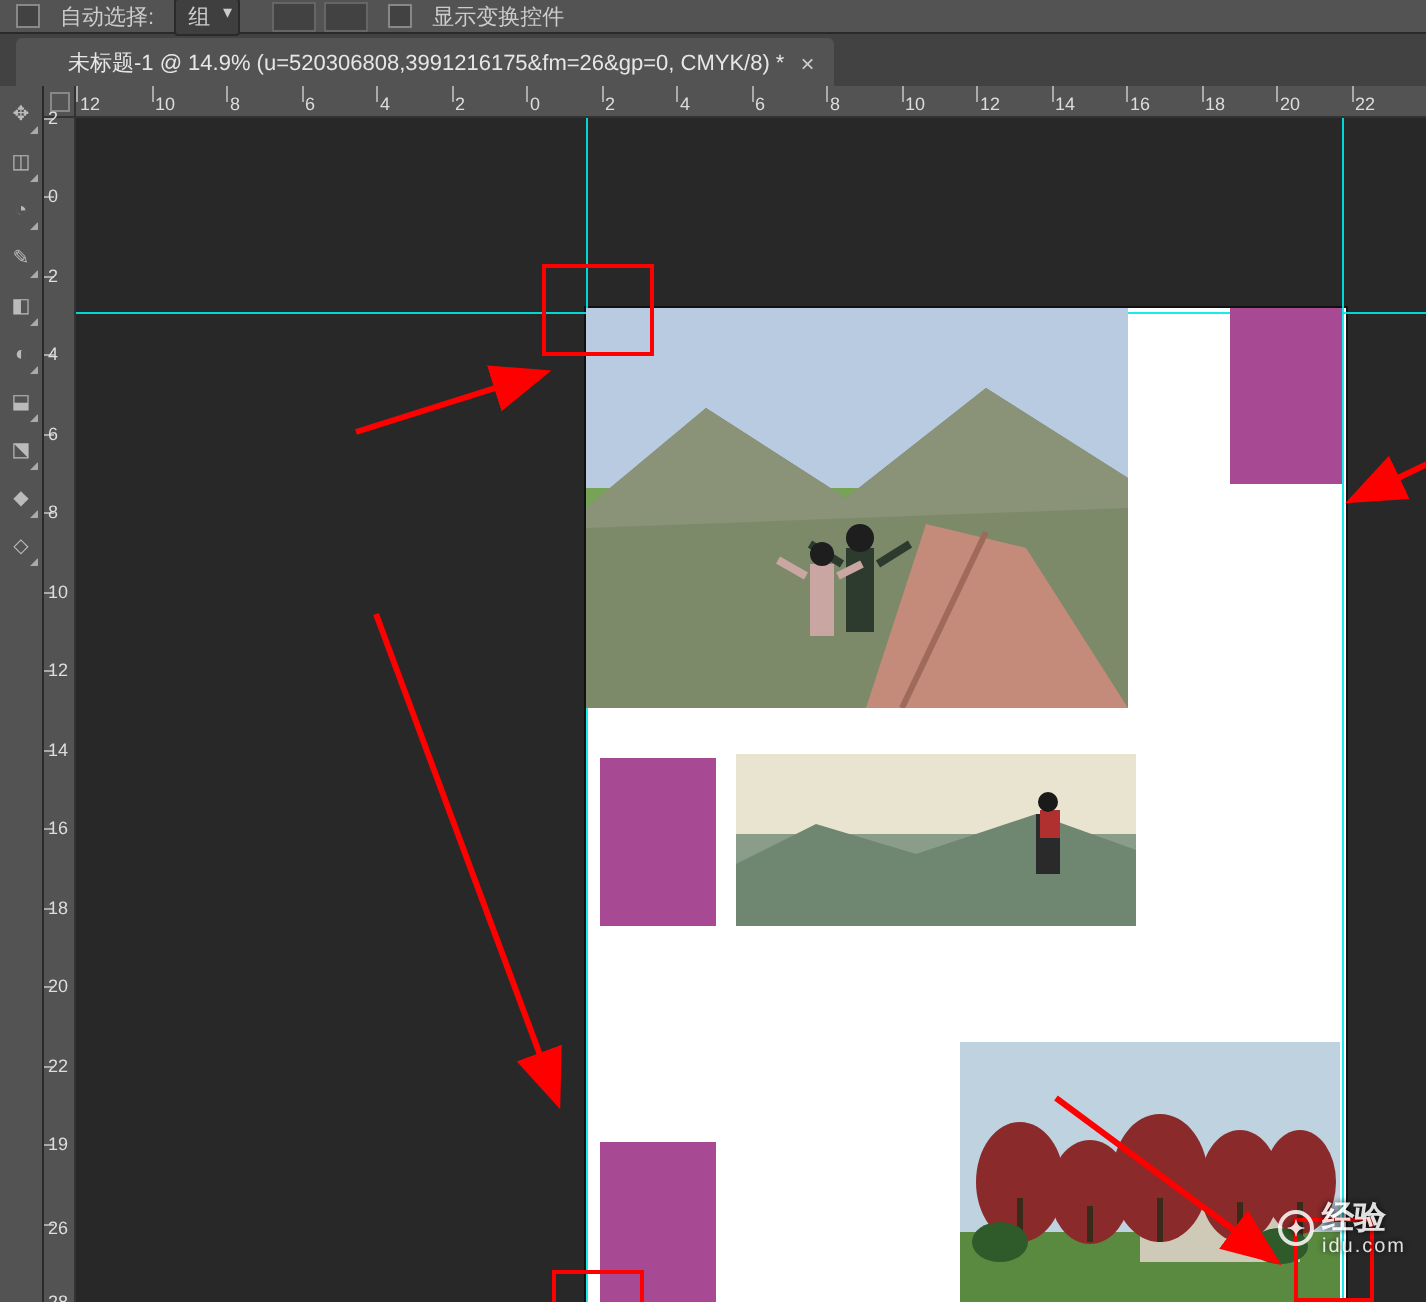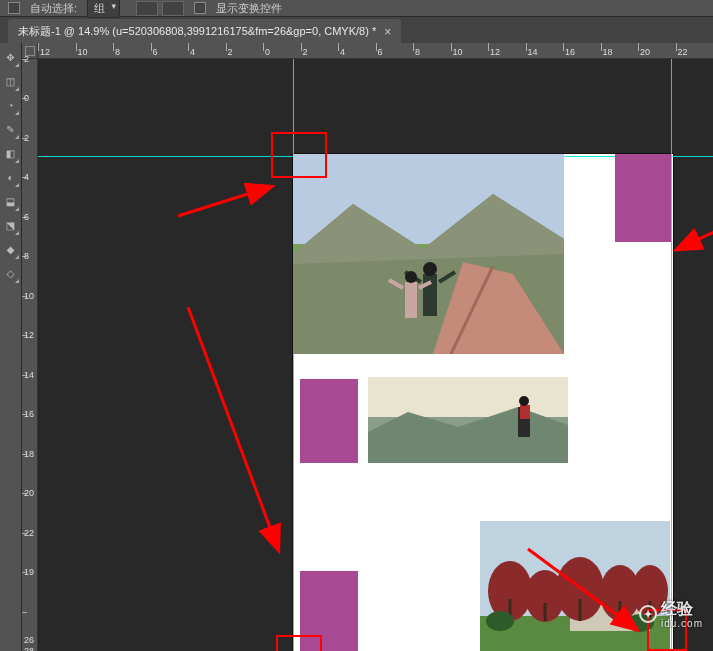--- a/index.html
+++ b/index.html
@@ -25,21 +25,21 @@
 .options-bar .tool-icons { display:flex; gap:4px; margin-left:6px; }
 .options-bar .icon-box { width:22px; height:15px; background:#424242; border:1px solid #666; display:flex; align-items:center; justify-content:center; }
 .tab-bar {
   height: 26px;
   background: #424242;
   display: flex; align-items: flex-end;
   padding-left: 8px;
 }
 .tab {
   background: #535353;
-  padding: 5px 10px 4px 10px;
+  padding: 5px 10px 4px 26px;
   font-size: 11px; color: #e6e6e6;
   border-top-left-radius: 3px; border-top-right-radius: 3px;
   display: flex; align-items: center; gap: 8px;
 }
 .tab .close { color: #ccc; cursor: pointer; font-size: 12px; }
 .workspace {
   position: relative;
   height: 608px;
   display: flex;
 }
@@ -205,21 +205,21 @@
         <div class="lbl" style="top: 355.2px;">16</div>
         <div class="tick" style="top: 394.667px;"></div>
         <div class="lbl" style="top: 394.667px;">18</div>
         <div class="tick" style="top: 434.133px;"></div>
         <div class="lbl" style="top: 434.133px;">20</div>
         <div class="tick" style="top: 473.6px;"></div>
         <div class="lbl" style="top: 473.6px;">22</div>
         <div class="tick" style="top: 513.067px;"></div>
         <div class="lbl" style="top: 513.067px;">19</div>
         <div class="tick" style="top: 552.533px;"></div>
-        <div class="lbl" style="top: 581px;">26</div>
+        <div class="lbl" style="top: 555px;">26</div>
         <div class="lbl" style="top: 592px;">28</div>
       </div>
 
     <div class="canvas-viewport">
 
       <div class="artboard" id="artboard" style="left: 255px; top: 95px; width: 380px; height: 550px;"></div>
 
       <div id="guides-container">
           <div class="guide-v" style="left: 255px;"></div>
           <div class="guide-v" style="left: 633px;"></div>

